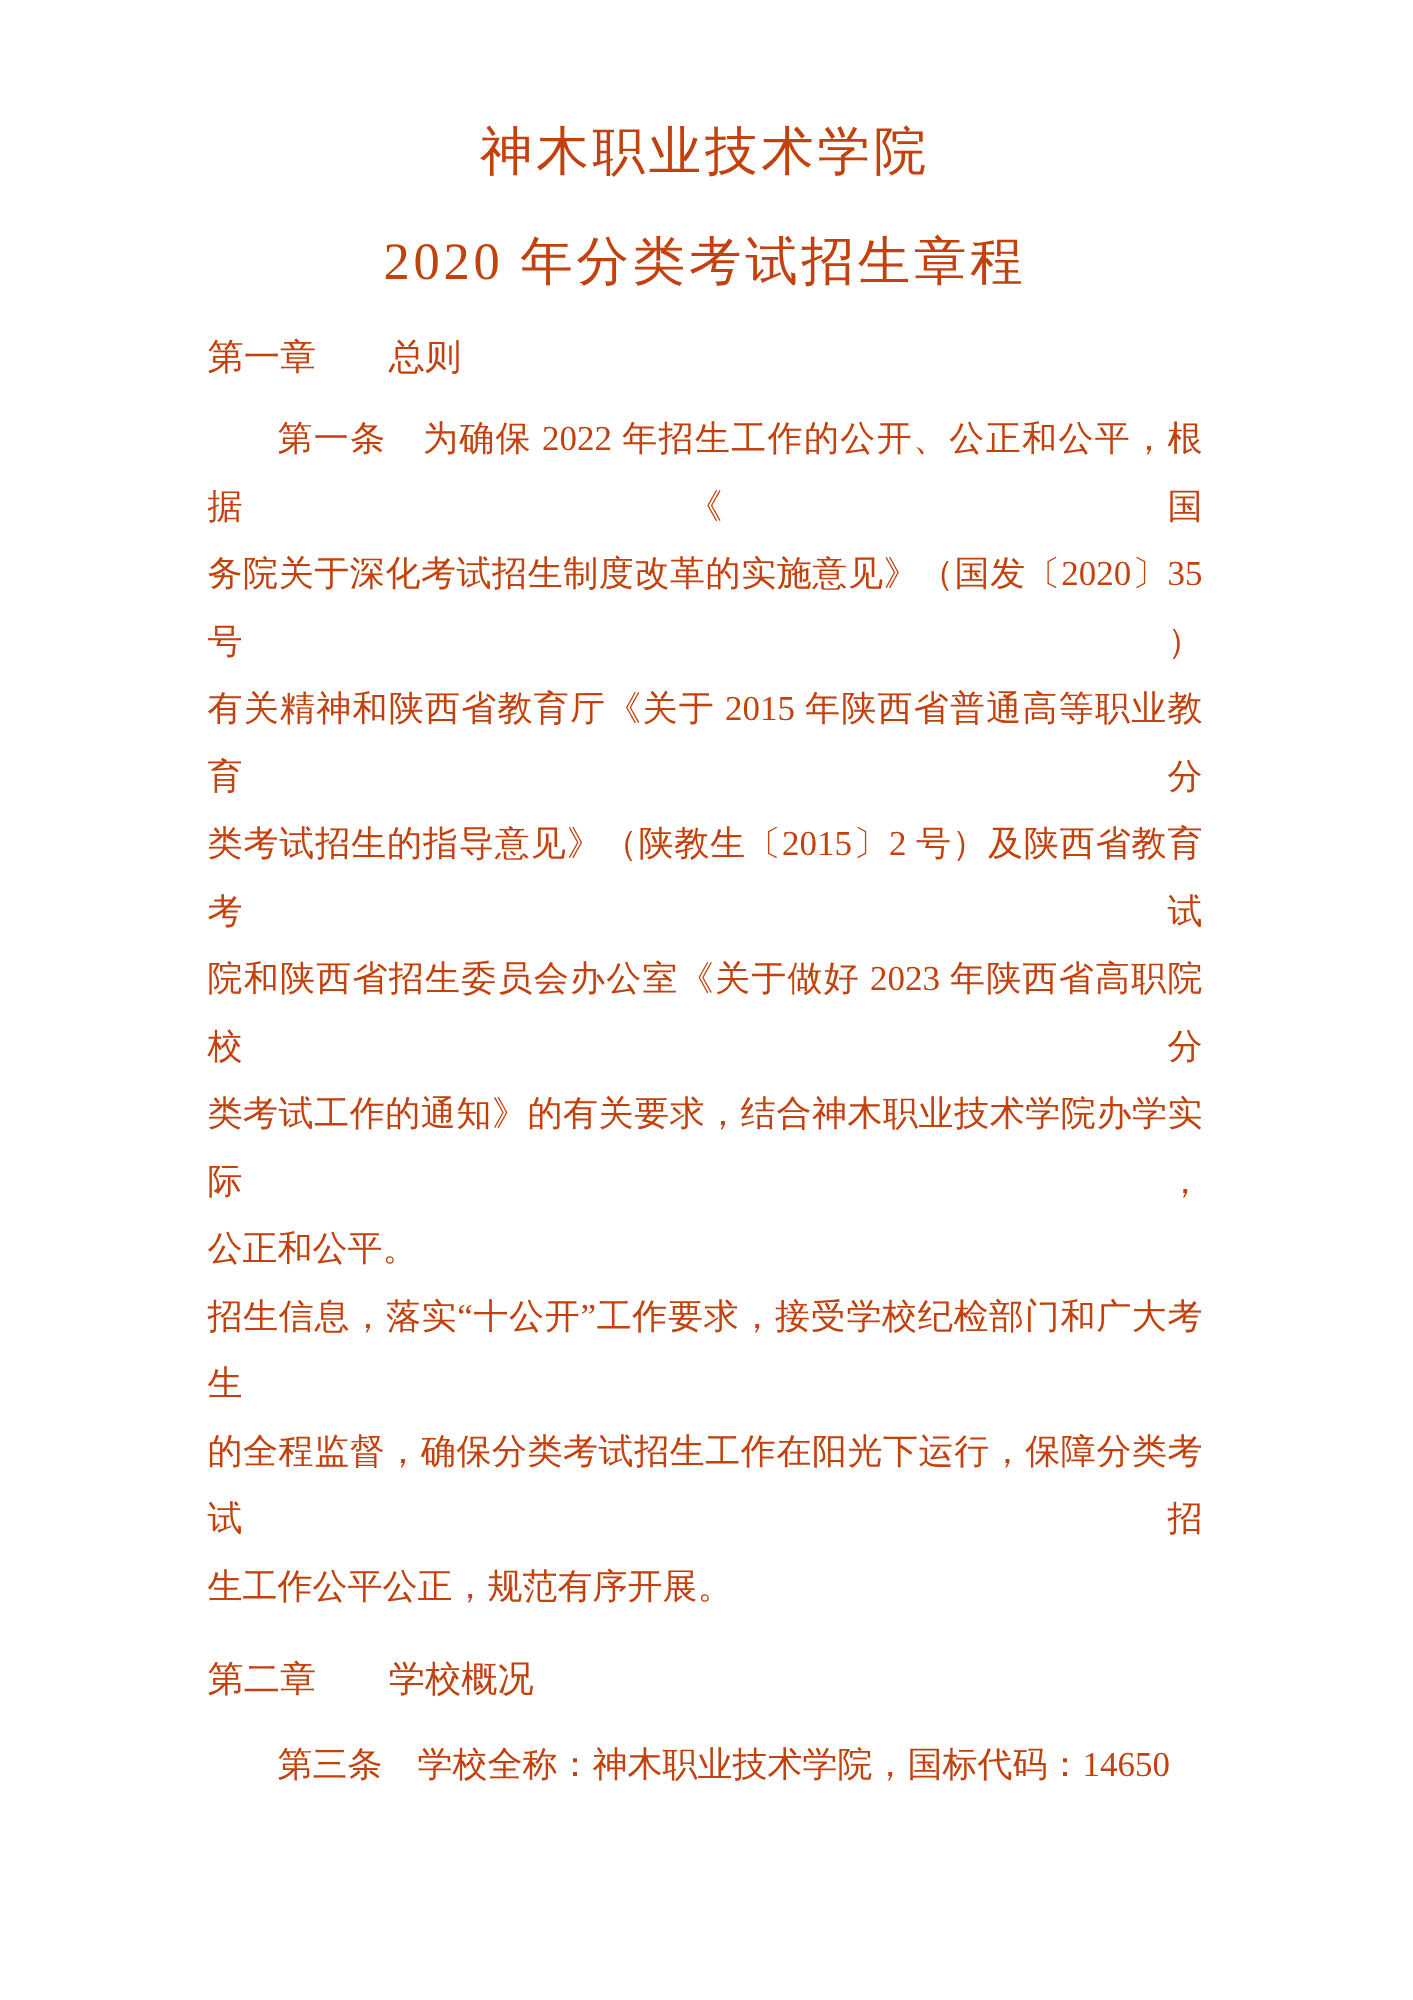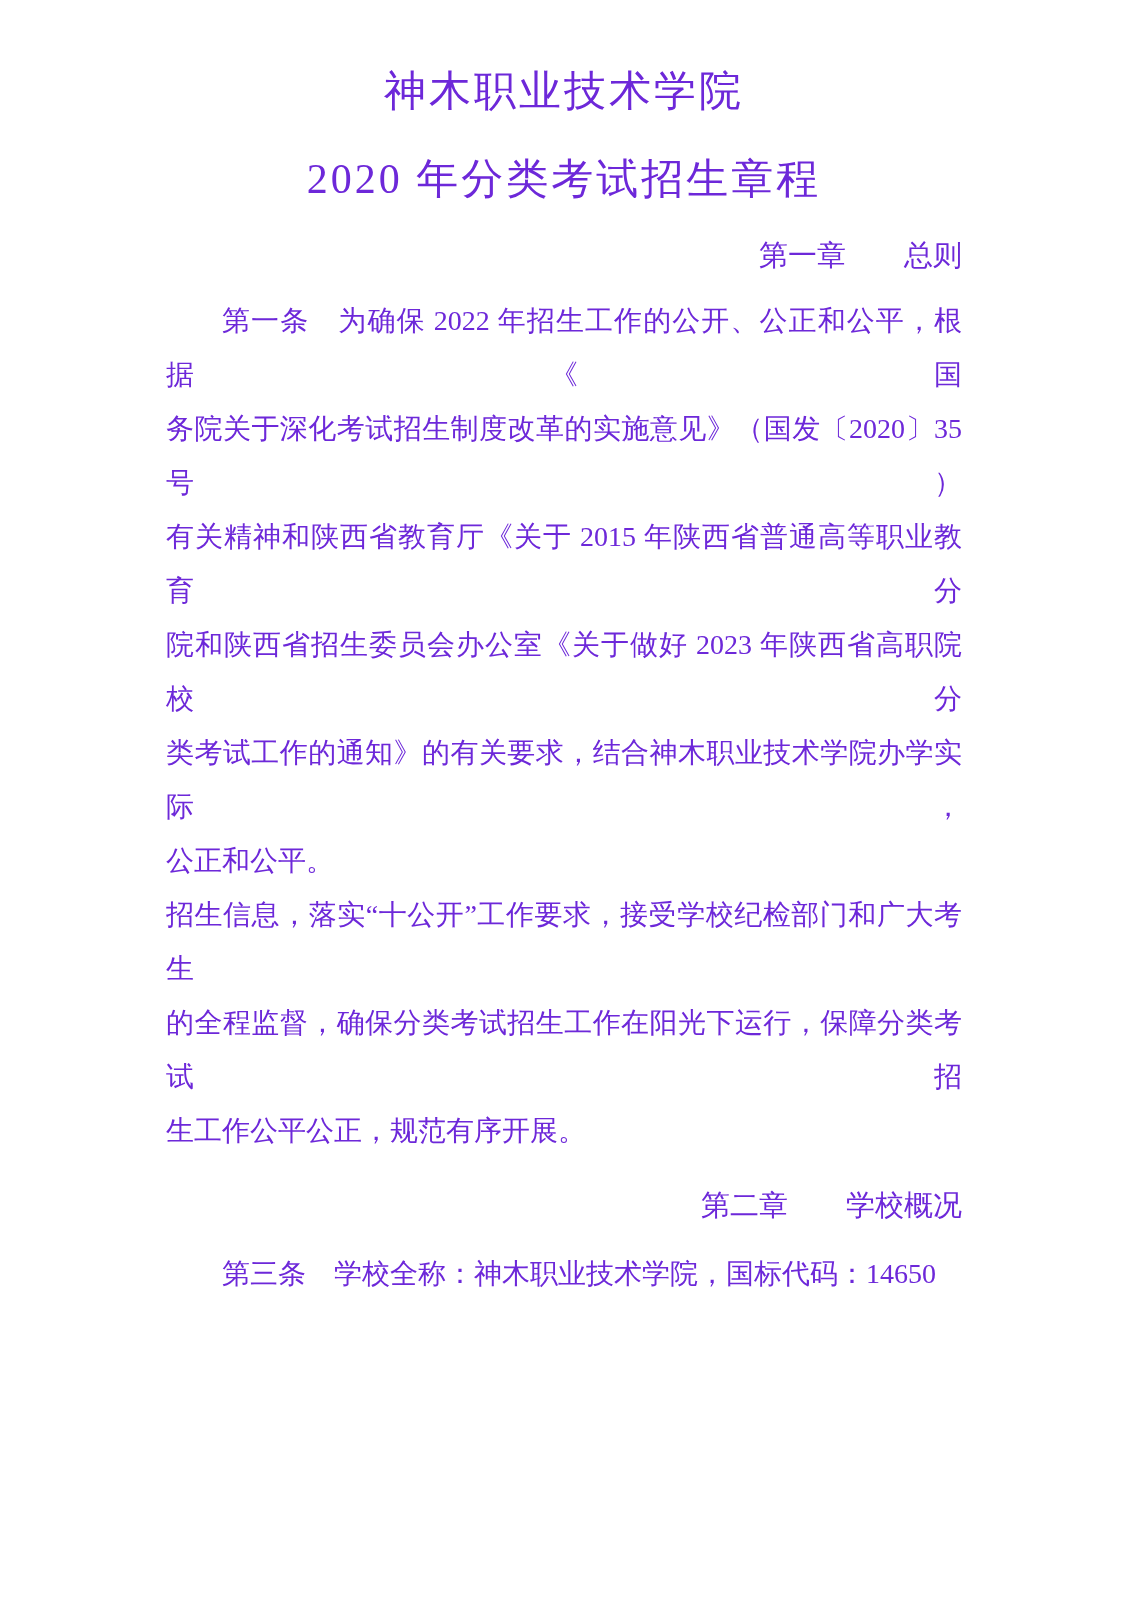--- a/index.html
+++ b/index.html
@@ -1,40 +1,40 @@
 <!DOCTYPE html>
 <html><head>
 <meta charset="utf-8">
 <style>
   html, body { margin: 0; padding: 0; background: #ffffff; }
   .page {
     position: relative;
     width: 1130px;
     height: 1594px;
     background: #ffffff;
-    color: #6d28d9;
+    color: #c2410c;
     font-family: "Liberation Serif", "DejaVu Serif", serif;
     box-sizing: border-box;
-    padding: 58px 168px 0 166px;
+    padding: 89px 168px 0 166px;
     overflow: hidden;
   }
   .title {
     margin: 0;
     font-size: 42px;
     font-weight: normal;
     line-height: 66px;
     text-align: center;
     letter-spacing: 3px;
     white-space: nowrap;
   }
   .subtitle { margin-top: 22px; }
   .chapter {
     font-size: 29px;
     line-height: 46px;
-    text-align: right;
+    text-align: left;
     margin-top: 20px;
     white-space: nowrap;
   }
   .chapter.ch2 { margin-top: 24px; }
   .body { margin-top: 16px; font-size: 28px; line-height: 54px; }
   .body.body2 { margin-top: 19px; }
   .line { text-align: left; }
   .line.j { text-align: justify; text-align-last: justify; }
   .line.indent { text-indent: 2em; }
 </style>
@@ -45,20 +45,21 @@
 
   <h1 class="title">神木职业技术学院</h1>
   <h2 class="title subtitle">2020 年分类考试招生章程</h2>
 
   <div class="chapter">第一章　　总则</div>
 
   <div class="body">
     <div class="line j indent">第一条　为确保 2022 年招生工作的公开、公正和公平，根据《国</div>
     <div class="line j">务院关于深化考试招生制度改革的实施意见》（国发〔2020〕35 号）</div>
     <div class="line j">有关精神和陕西省教育厅《关于 2015 年陕西省普通高等职业教育分</div>
+    <div class="line j">类考试招生的指导意见》（陕教生〔2015〕2 号）及陕西省教育考试</div>
     <div class="line j">院和陕西省招生委员会办公室《关于做好 2023 年陕西省高职院校分</div>
     <div class="line j">类考试工作的通知》的有关要求，结合神木职业技术学院办学实际，</div>
     <div class="line">公正和公平。</div>
 
     <div class="line j">招生信息，落实“十公开”工作要求，接受学校纪检部门和广大考生</div>
     <div class="line j">的全程监督，确保分类考试招生工作在阳光下运行，保障分类考试招</div>
     <div class="line">生工作公平公正，规范有序开展。</div>
   </div>
 
   <div class="chapter ch2">第二章　　学校概况</div>

